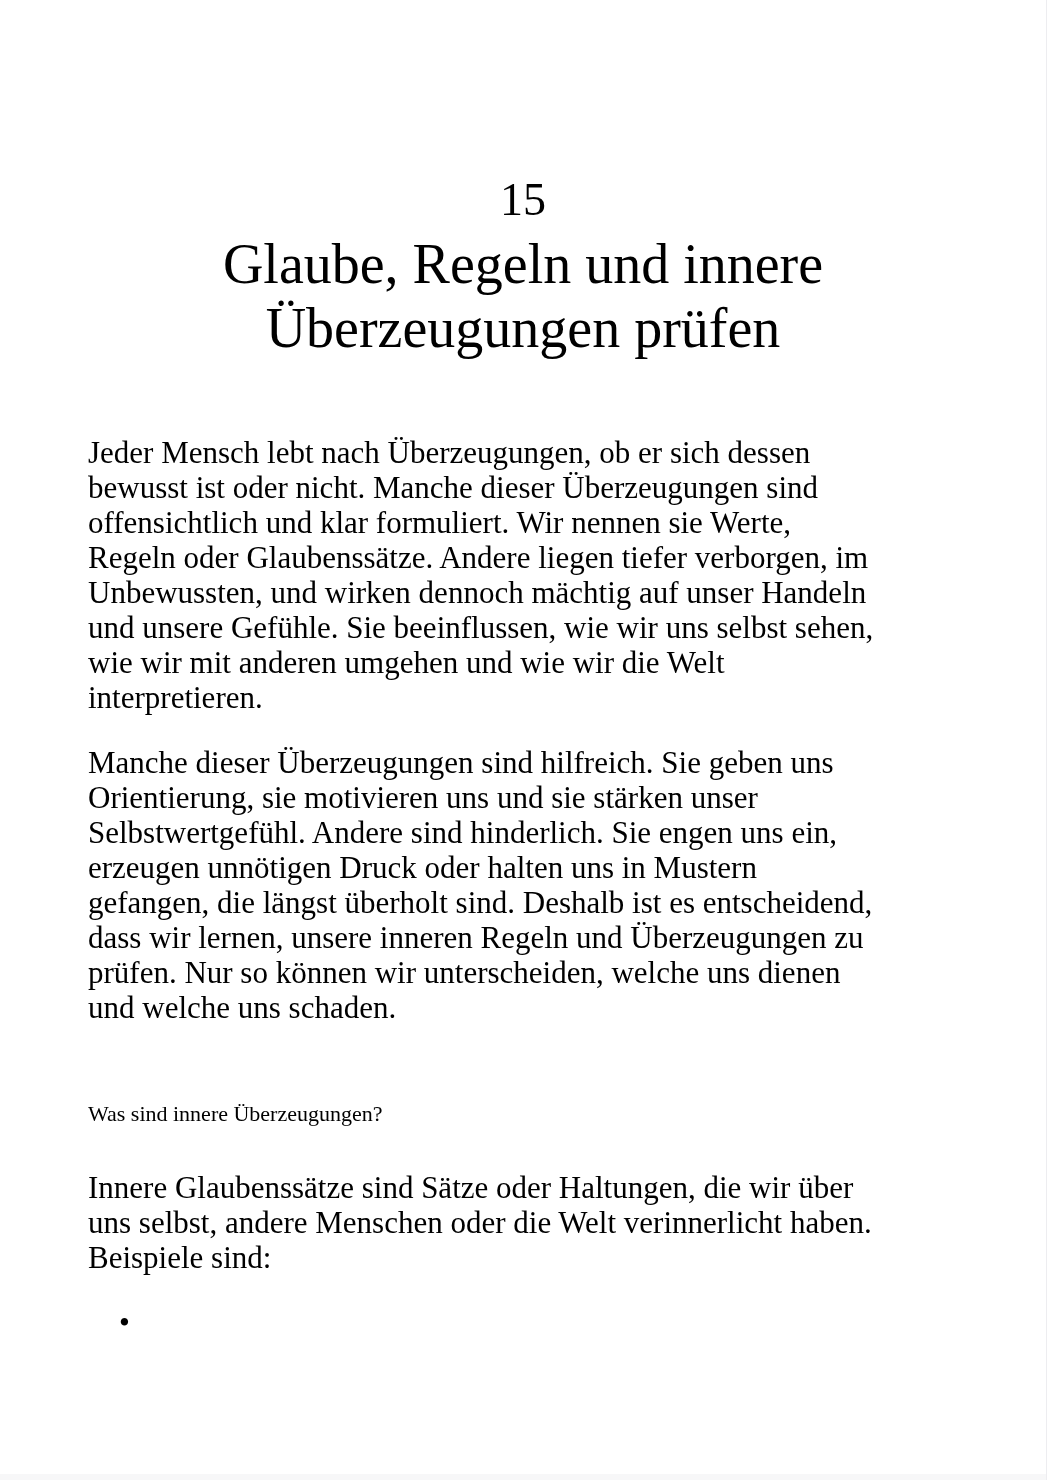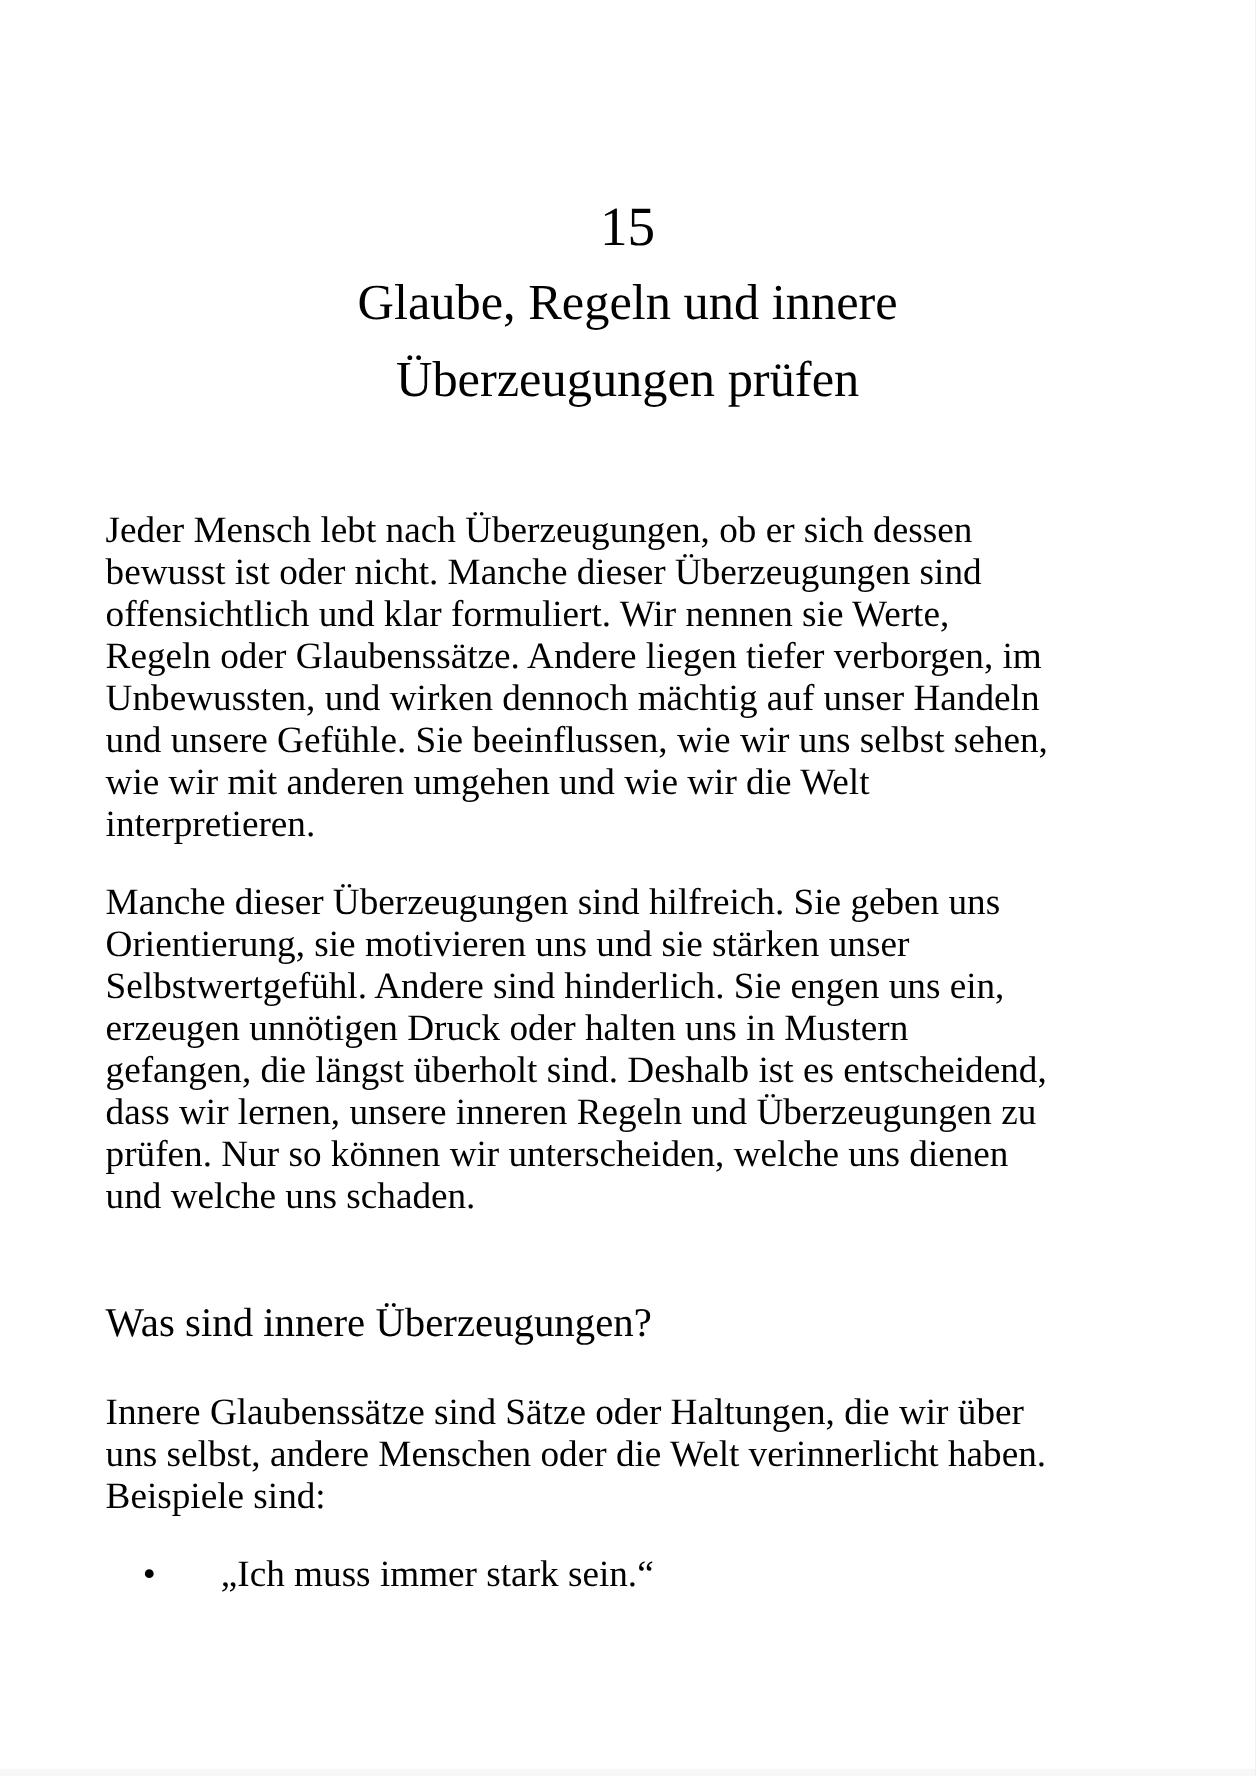--- a/index.html
+++ b/index.html
@@ -13,49 +13,49 @@
     height: 1480px;
     background: #ffffff;
     color: #000000;
     font-family: "Liberation Serif", "DejaVu Serif", serif;
     overflow: hidden;
     border-right: 1px solid #ededf0;
     box-sizing: border-box;
   }
   .chapter-head {
     padding-top: 152px;
-    margin: 5px 0 75px 0;
+    margin: 16px 0 75px 0;
     text-align: center;
     font-size: 46px;
     line-height: 64px;
     font-weight: normal;
   }
   .chapter-number {
     white-space: pre-line;
   }
   .chapter-title {
     margin: 0;
-    font-size: 42px;
+    font-size: 56px;
     line-height: 64px;
     font-weight: normal;
     white-space: pre-line;
   }
   .body-text {
     margin-left: 88px;
     width: 860px;
     font-size: 31px;
     line-height: 35px;
   }
   .body-text p {
     margin: 0 0 30px 0;
     white-space: pre-line;
   }
   .section-heading {
     margin: 69px 0 36px 0;
-    font-size: 34px;
+    font-size: 22px;
     line-height: 40px;
     font-weight: normal;
     white-space: pre-line;
   }
   .bullet-list {
     list-style: none;
     margin: 0;
     padding: 0;
   }
   .bullet-list li {
@@ -113,20 +113,19 @@
 
     <h2 class="section-heading">Was sind innere Überzeugungen?</h2>
 
     <p>Innere Glaubenssätze sind Sätze oder Haltungen, die wir über
 uns selbst, andere Menschen oder die Welt verinnerlicht haben.
 Beispiele sind:</p>
 
     <ul class="bullet-list">
       <li>
         <span class="bullet">•</span>
-        <span class="bullet-text">„Ich muss immer stark sein.“</span>
       </li>
     </ul>
   </div>
 
   <div class="page-edge-bottom"></div>
 
 </div>
 
 </body></html>

